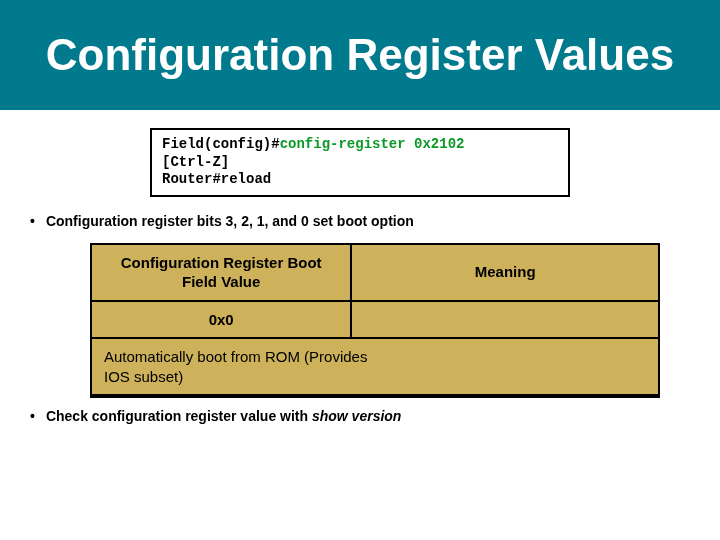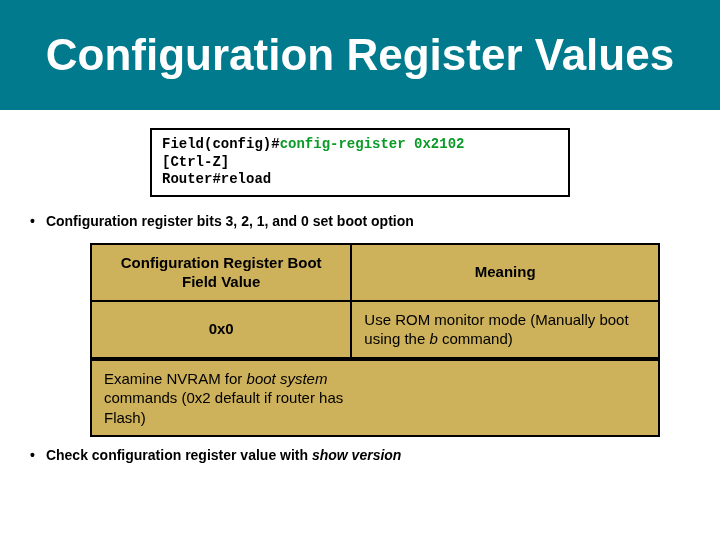--- a/index.html
+++ b/index.html
@@ -98,34 +98,29 @@
   <span>Configuration register bits 3, 2, 1, and 0 set boot option</span>
 </div>
 
 <div class="table-wrap">
   <div class="row head-row">
     <div class="cell left">Configuration Register Boot Field Value</div>
     <div class="cell right" style="justify-content:center;text-align:center;">Meaning</div>
   </div>
   <div class="row">
     <div class="cell left">0x0</div>
+  </div>
+  <div class="row">
     <div class="cell right">
       <span>
-        <span>Use ROM monitor mode (Manually boot using the </span><span class="i">b</span><span> command)</span>
+        <span>Automatically boot from ROM (Provides IOS subset)</span><span class="i"></span><span></span>
       </span>
     </div>
   </div>
   <div class="row">
-  </div>
-  <div class="row">
-    <div class="cell right">
-      <span>
-        <span>Examine NVRAM for </span><span class="i">boot system</span><span> commands (0x2 default if router has Flash)</span>
-      </span>
-    </div>
   </div>
 </div>
 
 <div class="bullet-row">
   <span class="dot">•</span>
   <span>
     <span>Check configuration register value with </span><span class="i" style="font-weight:bold;">show version</span>
   </span>
 </div>
 

